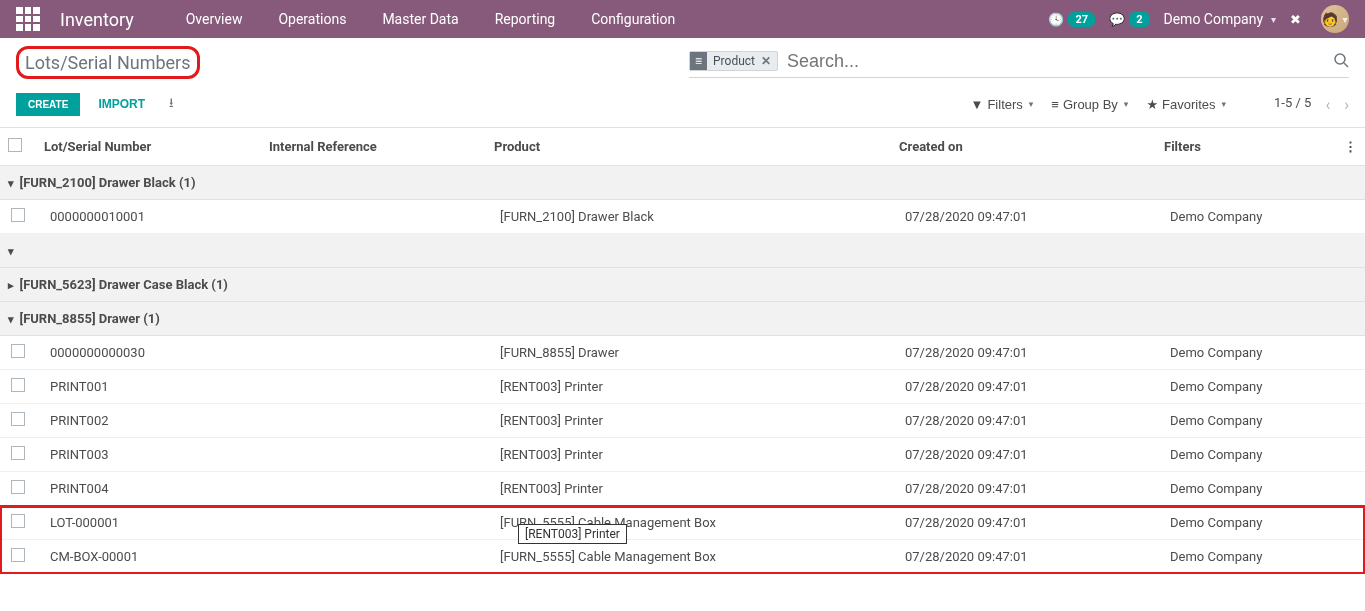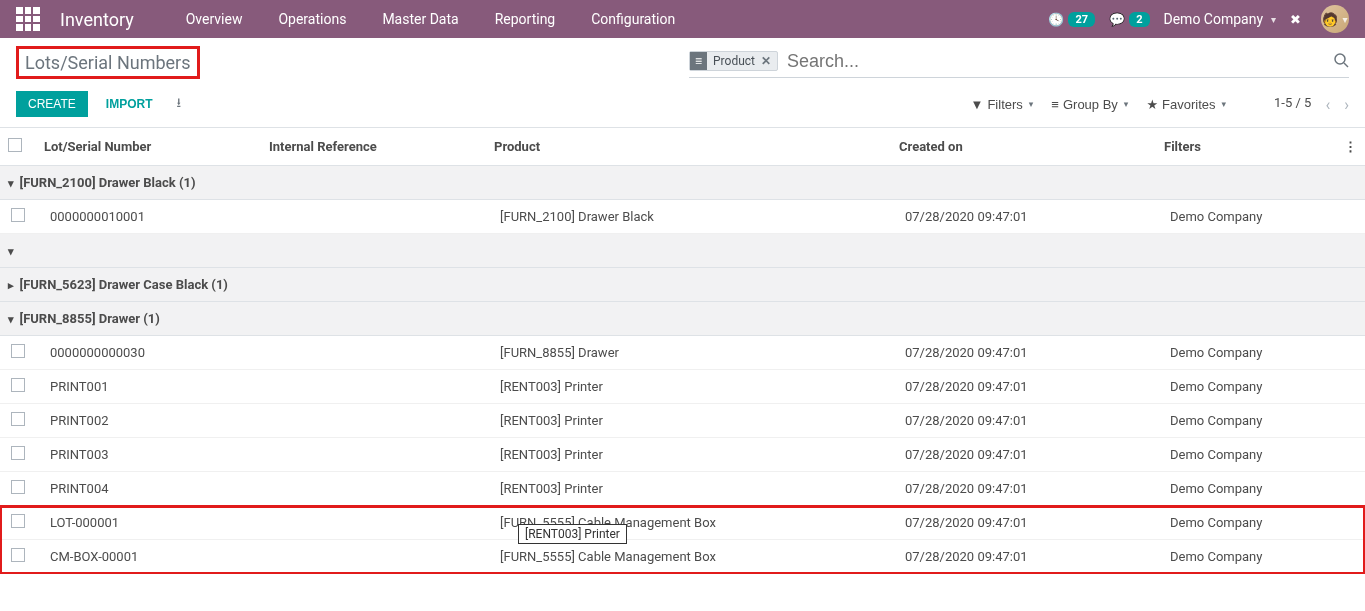--- a/index.html
+++ b/index.html
@@ -16,32 +16,32 @@
 .badge-pill { display: inline-flex; align-items: center; gap: 4px; cursor: pointer; }
 .badge-count { background: #00A09D; color: #fff; border-radius: 6px; padding: 1px 7px; font-size: 11px; font-weight: bold; }
 .company-sel { display: flex; align-items: center; gap: 4px; cursor: pointer; font-size: 14px; }
 .tools-icon { cursor: pointer; }
 .avatar { width: 28px; height: 28px; border-radius: 50%; background: linear-gradient(135deg,#e0c4a0,#c9a876); margin-left: 6px; cursor: pointer; display:flex; align-items:center; justify-content:center;}
 .caret-down::after { content: "▾"; font-size: 10px; margin-left: 4px; opacity: 0.8; }
 
 
 .control-panel { padding: 8px 16px 10px; border-bottom: 1px solid #dee2e6; }
 .cp-top { display: flex; align-items: center; justify-content: space-between; margin-bottom: 12px; }
-.breadcrumb { font-size: 18px; color: #6c757d; padding: 3px 6px; }
+.breadcrumb { font-size: 18px; color: #6c757d; padding: 3px 6px; border-radius: 12px; }
 .highlight-box { border: 3px solid #e11b1b; }
 .search-wrap { display: flex; align-items: center; flex: 0 0 660px; border-bottom: 1px solid #ced4da; padding-bottom: 2px; }
 .search-facet { background: #e9ecef; border: 1px solid #ced4da; border-radius: 2px; display: inline-flex; align-items: center; padding: 1px 6px; margin-right: 6px; font-size: 12px; color: #495057; }
 .facet-cat { background: #6c757d; color: #fff; padding: 2px 5px; margin: -1px 6px -1px -6px; display: inline-flex; align-items: center; }
 .facet-close { margin-left: 6px; cursor: pointer; font-weight: bold; color: #6c757d; }
 .search-input { border: none; outline: none; flex: 1; font-size: 18px; color: #be185d; padding: 3px; }
 .search-icon { margin-left: auto; cursor: pointer; color: #6c757d; }
 
 .cp-bottom { display: flex; align-items: center; justify-content: space-between; }
 .cp-buttons { display: flex; align-items: center; gap: 8px; }
-.btn-create { background: #00A09D; color: #fff; border: none; padding: 6px 12px; font-weight: normal; font-size: 12px; cursor: pointer; }
+.btn-create { background: #00A09D; color: #fff; border: none; padding: 6px 12px; font-weight: bold; font-size: 10px; cursor: pointer; }
 .btn-import { background: none; color: #00A09D; border: none; padding: 6px 10px; font-weight: bold; font-size: 12px; cursor: pointer; }
 .btn-download-icon { color: #6c757d; cursor: pointer; padding: 0 6px; }
 
 .cp-tools { display: flex; align-items: center; gap: 18px; margin-left: auto; }
 .tool-btn { background: none; border: none; color: #4c4c4c; font-size: 13px; cursor: pointer; display: flex; align-items: center; gap: 4px; }
 .tool-btn::after { content: "▾"; font-size: 9px; margin-left: 2px; color: #6c757d; }
 .cp-pager { display: flex; align-items: flex-start; gap: 14px; margin-left: 30px; }
 .pager-text { color: #4c4c4c; font-size: 13px; }
 .pager-arrow { color: #adb5bd; cursor: pointer; font-size: 16px; user-select: none; }
 

